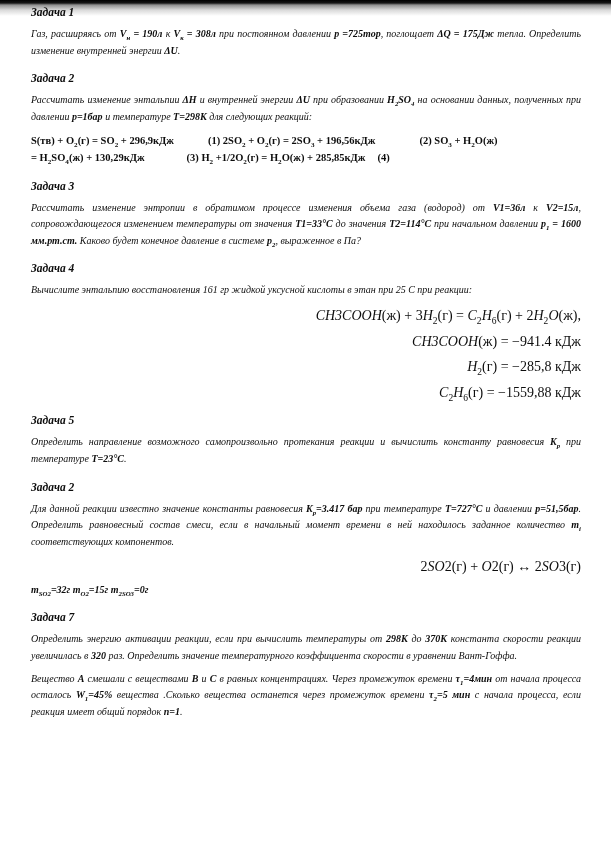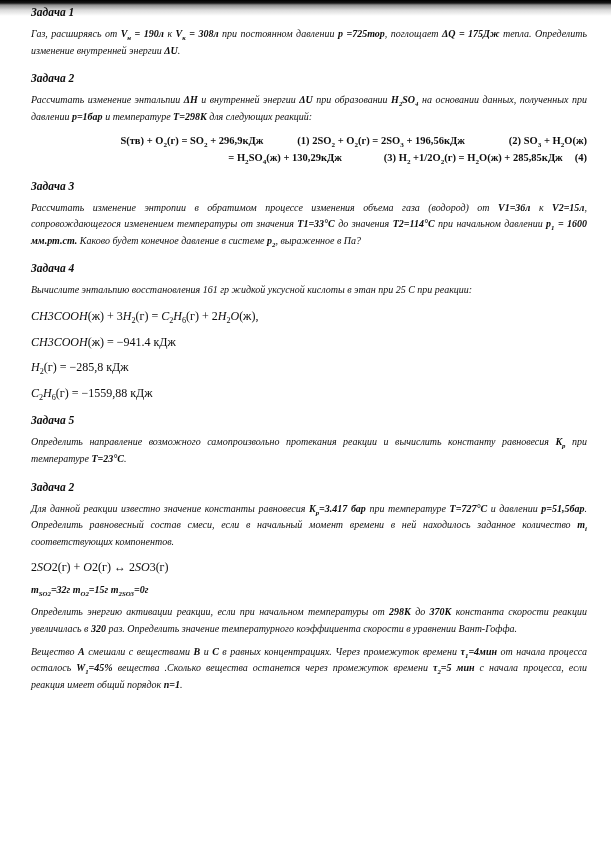--- a/index.html
+++ b/index.html
@@ -1,38 +1,38 @@
 <!DOCTYPE html>
 <html><head>
 <meta charset="utf-8">
 <style>
   * { margin:0; padding:0; box-sizing:border-box; }
   html,body { background:#ffffff; }
   body { width:611px; height:863px; overflow:hidden; }
   .page {
     position:relative; width:611px; height:863px;
     font-family:"Liberation Serif", serif; color:#0d0d0d;
-    padding:4px 24px 0 31px;
+    padding:4px 30px 0 31px;
   }
   .top-edge {
     position:absolute; top:0; left:0; width:611px; height:16px;
     background:linear-gradient(180deg,#000 0px,#151515 3px,#8f8f8f 5px,#d9d9d9 10px,#ffffff 16px);
     pointer-events:none;
   }
   .doc { position:relative; }
   .problem-title {
     font-size:11.5px; font-weight:bold; font-style:italic;
     line-height:15px; margin-top:12px;
   }
   .doc > .problem-title:first-child { margin-top:1px; }
   .block { font-size:10px; line-height:16.6px; }
   .para  { font-style:italic; text-align:justify; margin-top:6px; }
-  .eqline{ font-style:normal; font-weight:bold; font-size:10.5px; margin-top:8px; white-space:nowrap;text-align:right; }
+  .eqline{ font-style:normal; font-weight:bold; font-size:10.5px; margin-top:8px; white-space:nowrap; }
   .eqline + .eqline { margin-top:0; }
-  .eq    { font-style:normal; text-align:left; margin-top:9px; font-size:12px; }
+  .eq    { font-style:normal; text-align:right; margin-top:9px; font-size:14px; }
   .b  { font-weight:bold; }
   .i  { font-style:italic; }
   sub { font-size:68%; line-height:0; }
   .gap{ display:inline-block; }
 </style>
 </head>
 <body>
 
 <div class="page">
   <div class="top-edge"></div>
@@ -50,16 +50,17 @@
       <div class="block eq"><span class="i">CH3COOH</span><span>(ж) + 3</span><span class="i">H</span><sub>2</sub><span>(г) = </span><span class="i">C</span><sub>2</sub><span class="i">H</span><sub>6</sub><span>(г) + 2</span><span class="i">H</span><sub>2</sub><span class="i">O</span><span>(ж),</span></div>
       <div class="block eq"><span class="i">CH3COOH</span><span>(ж) = −941.4 кДж</span></div>
       <div class="block eq"><span class="i">H</span><sub>2</sub><span>(г) = −285,8 кДж</span></div>
       <div class="block eq"><span class="i">C</span><sub>2</sub><span class="i">H</span><sub>6</sub><span>(г) = −1559,88 кДж</span></div>
       <div class="problem-title">Задача 5</div>
       <div class="block para"><span>Определить направление возможного самопроизвольно протекания реакции и вычислить константу равновесия </span><span class="b">K</span><sub class="b">p</sub><span> при температуре </span><span class="b">T=23°C</span><span>.</span></div>
       <div class="problem-title">Задача 2</div>
       <div class="block para"><span>Для данной реакции известно значение константы равновесия </span><span class="b">K</span><sub class="b">p</sub><span class="b">=3.417 бар</span><span> при температуре </span><span class="b">T=727°C</span><span> и давлении </span><span class="b">p=51,5бар</span><span>. Определить равновесный состав смеси, если в начальный момент времени в ней находилось заданное количество </span><span class="b">m</span><sub class="b">i</sub><span> соответствующих компонентов.</span></div>
       <div class="block eq"><span>2</span><span class="i">SO</span><span>2(г) + </span><span class="i">O</span><span>2(г) ↔ 2</span><span class="i">SO</span><span>3(г)</span></div>
       <div class="block para"><span class="b">m</span><sub class="b">SO2</sub><span class="b">=32г </span><span class="b">m</span><sub class="b">O2</sub><span class="b">=15г </span><span class="b">m</span><sub class="b">2SO3</sub><span class="b">=0г</span></div>
-      <div class="block para"><span>Определить энергию активации реакции, если при начальном температуры от </span><span class="b">298К</span><span> до </span><span class="b">370К</span><span> константа скорости реакции увеличилась в </span><span class="b">320</span><span> раз. Определить значение температурного коэффициента скорости в уравнении Вант-Гоффа.</span></div>
+      <div class="problem-title">Задача 7</div>
+      <div class="block para"><span>Определить энергию активации реакции, если при вычислить температуры от </span><span class="b">298К</span><span> до </span><span class="b">370К</span><span> константа скорости реакции увеличилась в </span><span class="b">320</span><span> раз. Определить значение температурного коэффициента скорости в уравнении Вант-Гоффа.</span></div>
       <div class="block para"><span>Вещество </span><span class="b">A</span><span> смешали с веществами </span><span class="b">B</span><span> и </span><span class="b">C</span><span> в равных концентрациях. Через промежуток времени </span><span class="b">τ</span><sub class="b">1</sub><span class="b">=4мин</span><span> от начала процесса осталось </span><span class="b">W</span><sub class="b">1</sub><span class="b">=45%</span><span> вещества .Сколько вещества останется через промежуток времени </span><span class="b">τ</span><sub class="b">2</sub><span class="b">=5 мин</span><span> с начала процесса, если реакция имеет общий порядок </span><span class="b">n=1</span><span>.</span></div>
     </div>
 </div>
 
 </body></html>

